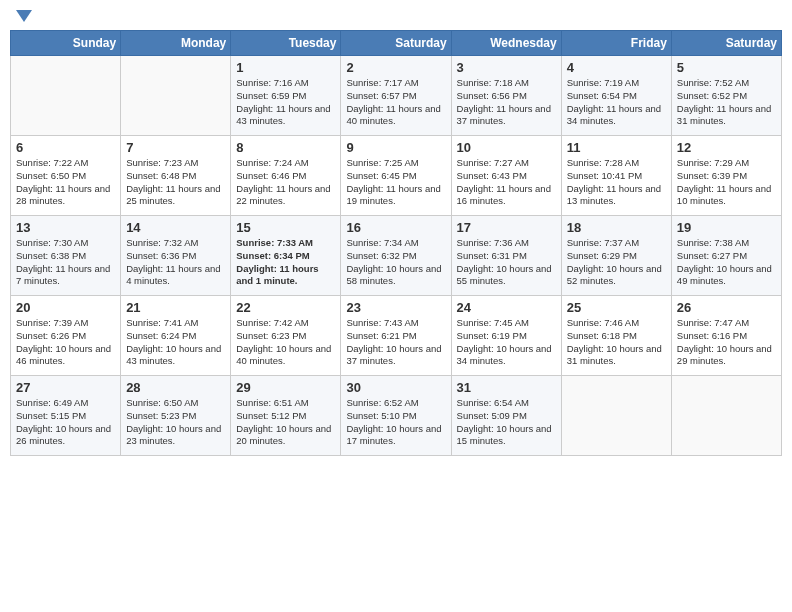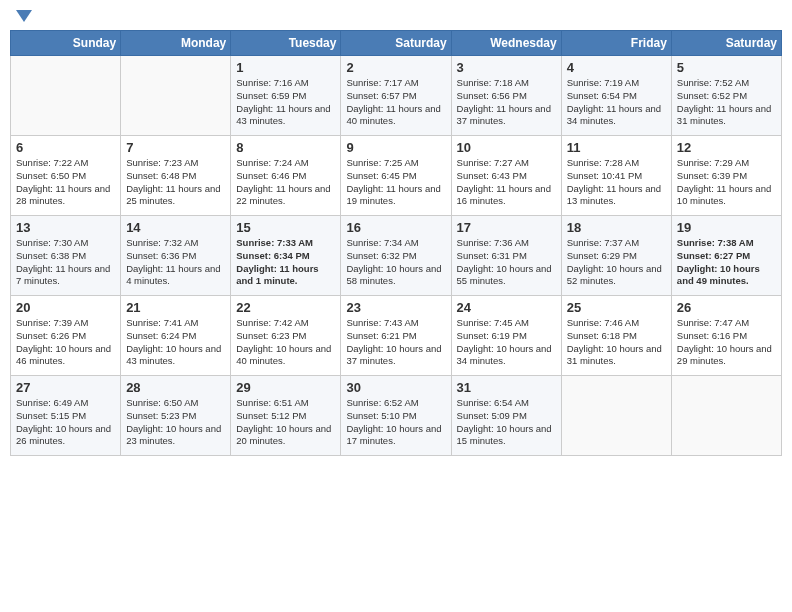--- a/index.html
+++ b/index.html
@@ -247,21 +247,21 @@
 Daylight: 10 hours and 55 minutes.</div>
         </td>
         <td>
           <span class="day-number">18</span>
           <div class="day-info" style="white-space: pre-line;">Sunrise: 7:37 AM
 Sunset: 6:29 PM
 Daylight: 10 hours and 52 minutes.</div>
         </td>
         <td>
           <span class="day-number">19</span>
-          <div class="day-info" style="white-space: pre-line; font-weight: bold;">Sunrise: 7:38 AM
+          <div class="day-info" style="white-space: pre-line;">Sunrise: 7:38 AM
 Sunset: 6:27 PM
 Daylight: 10 hours and 49 minutes.</div>
         </td>
       </tr>
       <tr>
         <td>
           <span class="day-number">20</span>
           <div class="day-info" style="white-space: pre-line;">Sunrise: 7:39 AM
 Sunset: 6:26 PM
 Daylight: 10 hours and 46 minutes.</div>

